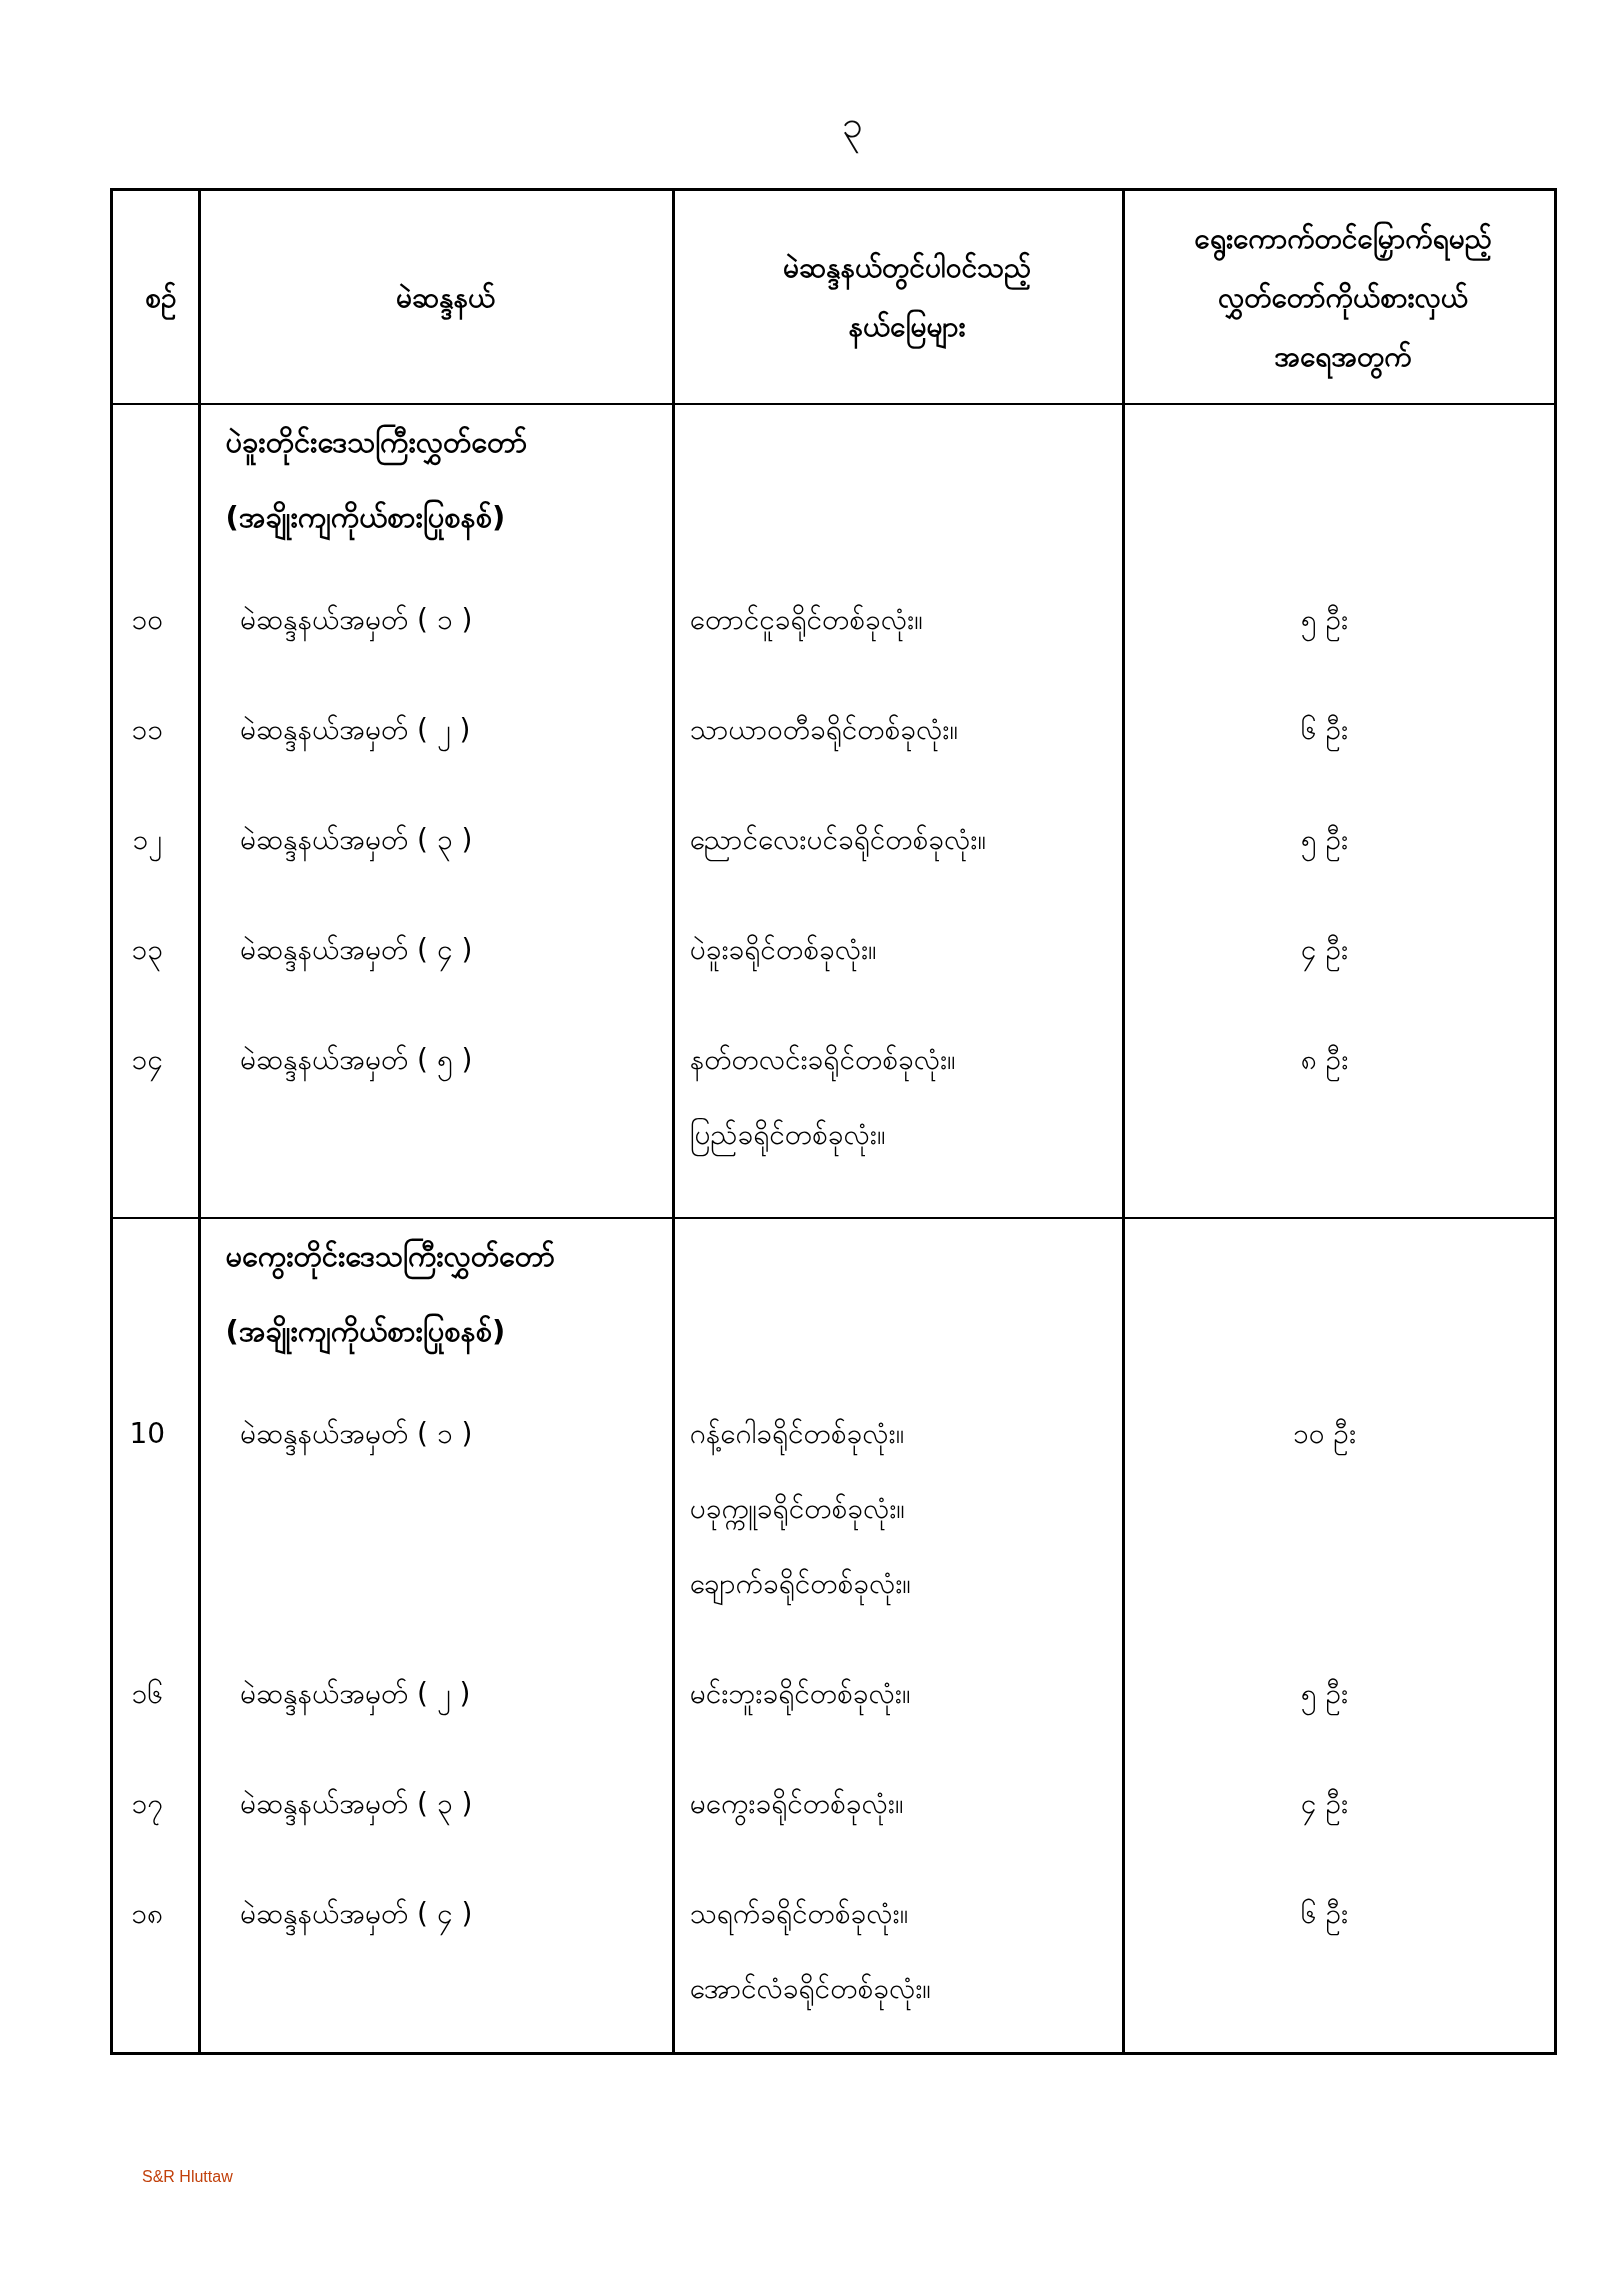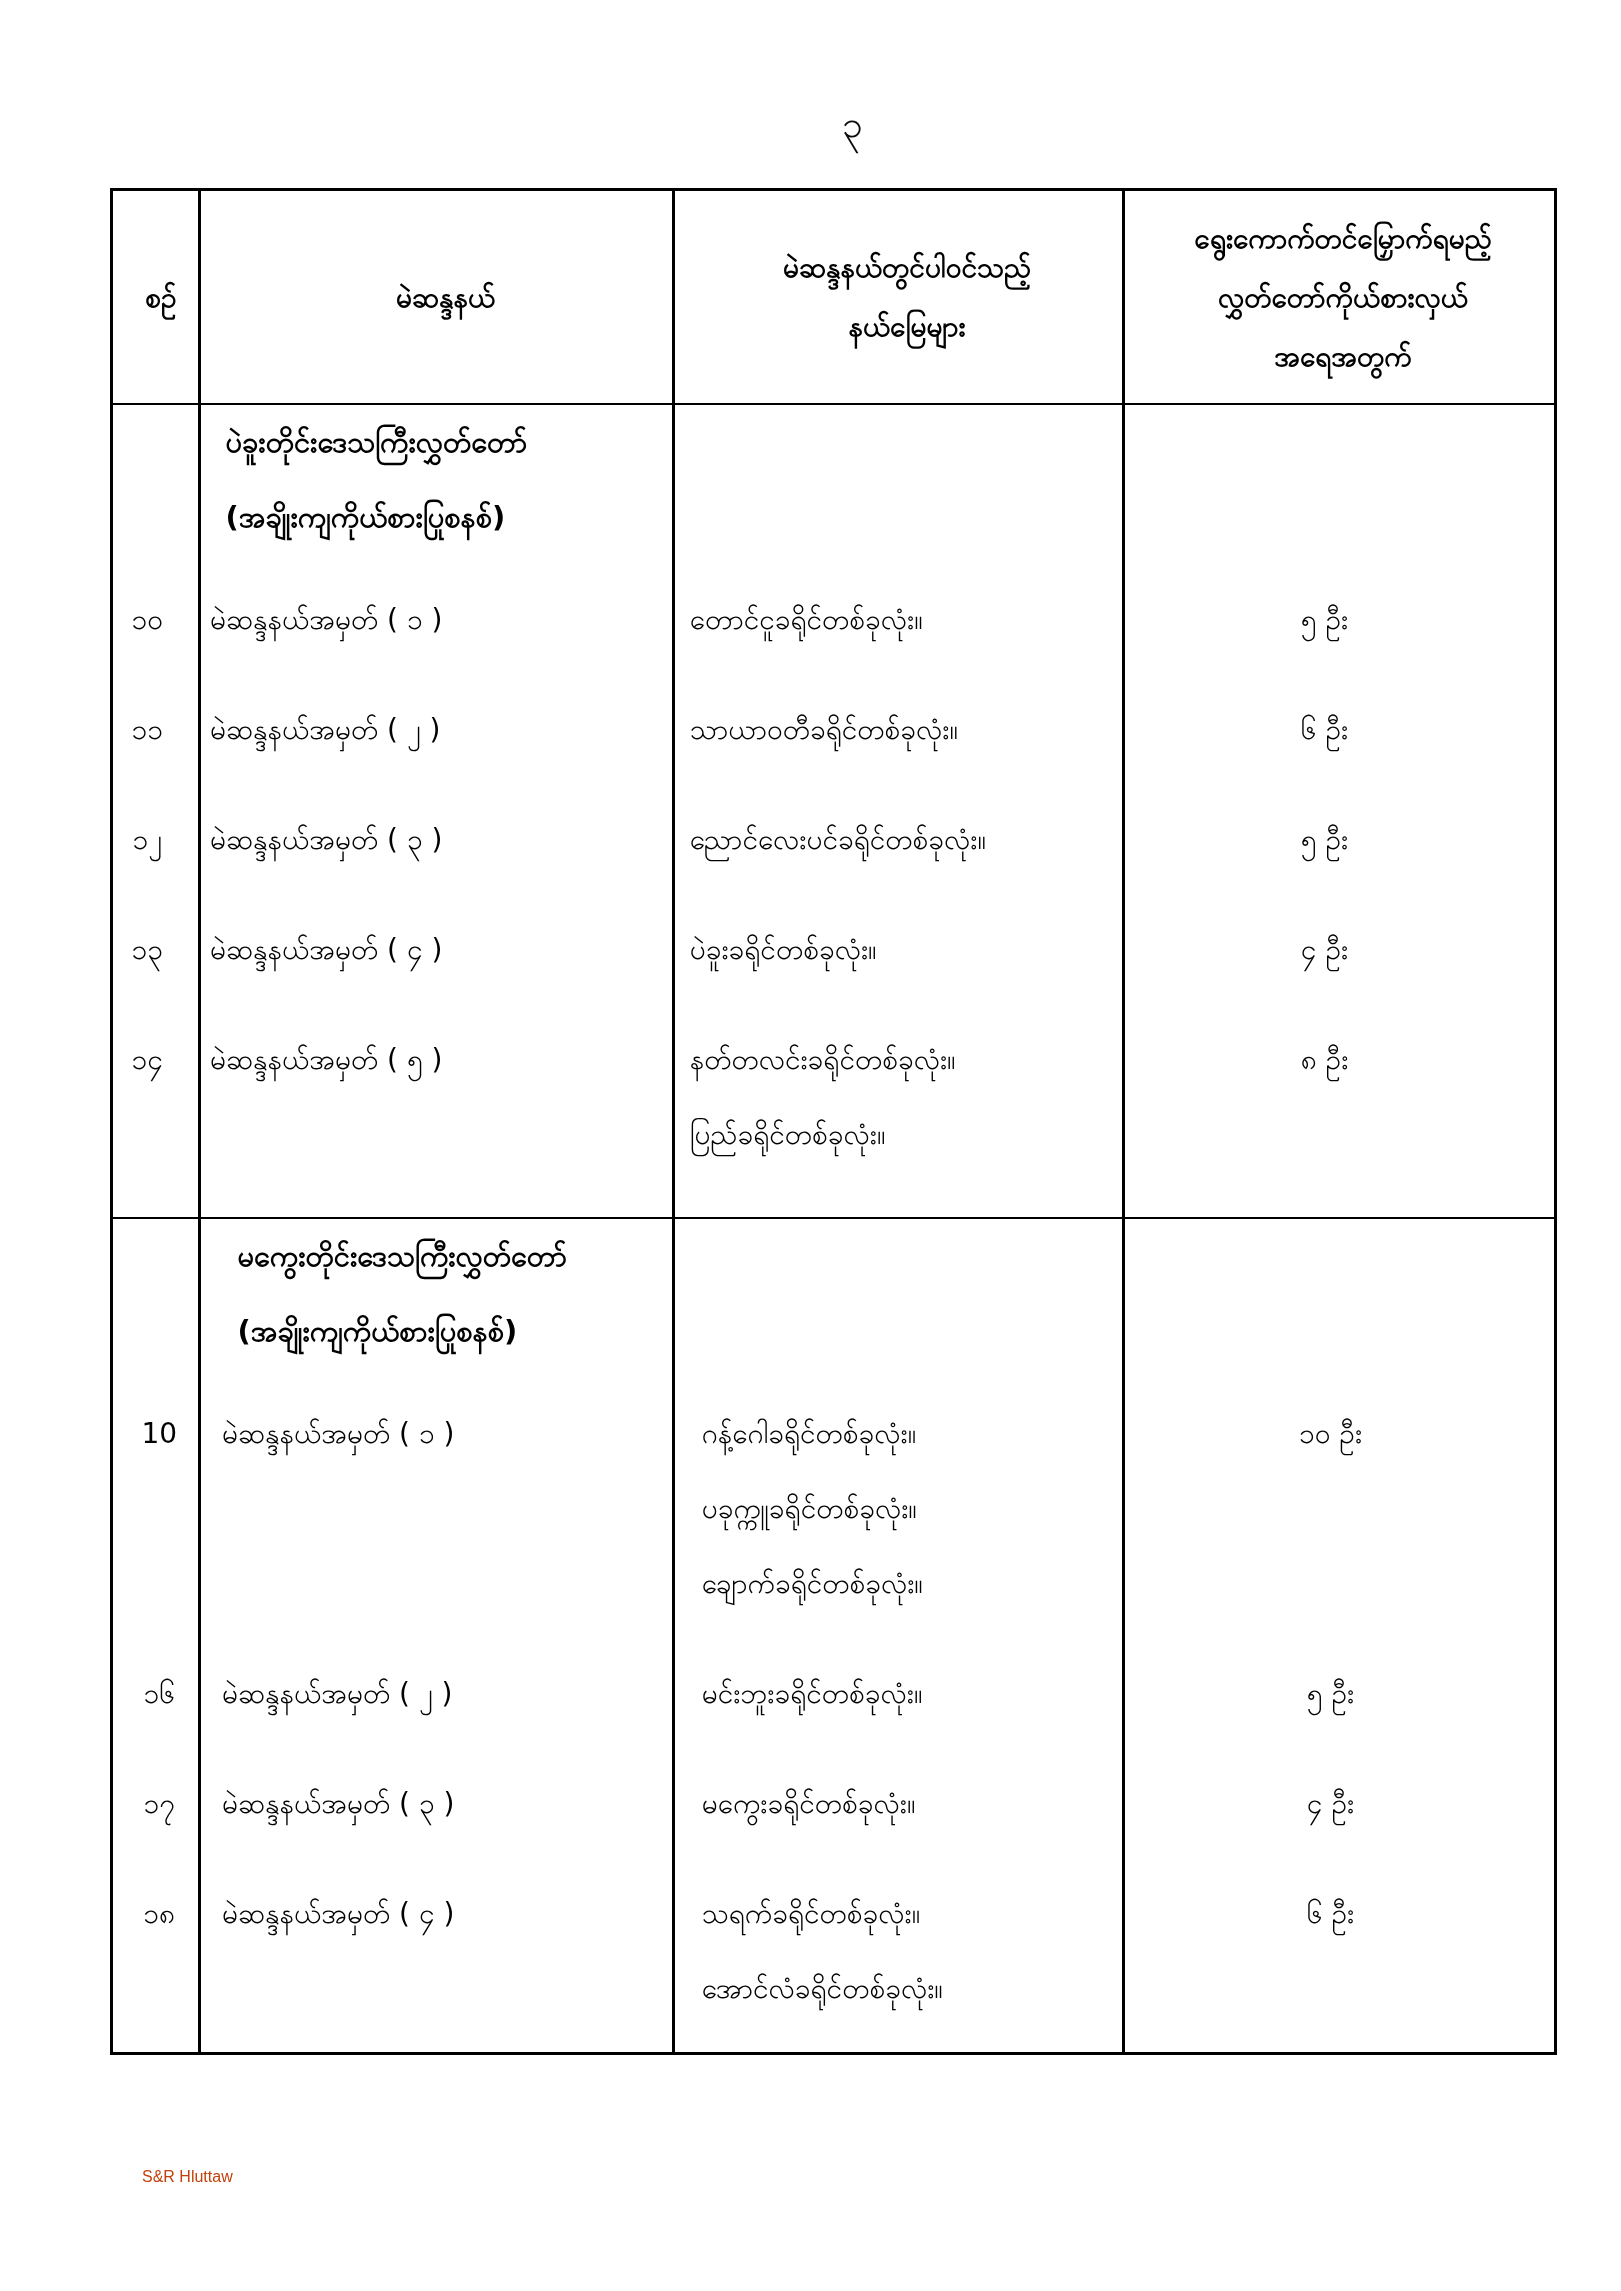--- a/index.html
+++ b/index.html
@@ -31,30 +31,30 @@
     display:flex;flex-direction:column;justify-content:center;align-items:center;
     text-align:center;line-height:59px;box-sizing:border-box;
   }
   .hc1{width:96px;border-radius:11px;}
   .hc2{width:473px;}
   .hc3{width:450px;}
   .hc4{flex:1;}
 
   .section{box-sizing:border-box;}
   .section.bago{height:814px;border-bottom:2.9px solid #000;}
-  .section.magway{height:829px;margin-left:12px;}
+  .section.magway{height:829px;}
 
   .title-row{display:flex;margin-bottom:27.4px;}
   .title-block{
     width:473px;margin-left:88px;padding-left:24.5px;box-sizing:border-box;
     font-weight:bold;font-size:29px;line-height:75px;white-space:nowrap;
   }
   .entry{display:flex;margin-bottom:35px;font-size:28px;line-height:75px;}
   .ec1{width:88px;flex:none;text-align:center;padding-right:19.6px;box-sizing:border-box;}
-  .ec2{width:473px;flex:none;padding-left:9px;box-sizing:border-box;white-space:nowrap;}
+  .ec2{width:473px;flex:none;padding-left:39px;box-sizing:border-box;white-space:nowrap;}
   .ec3{width:450px;flex:none;padding-left:15.7px;box-sizing:border-box;white-space:nowrap;}
   .ec4{flex:1;text-align:center;padding-right:29px;box-sizing:border-box;}
 
   .page-footer{
     position:absolute;left:142px;top:2168px;
     font-family:Liberation Sans, sans-serif;
     font-size:16px;color:#c2410c;
   }
 </style>
 </head>

